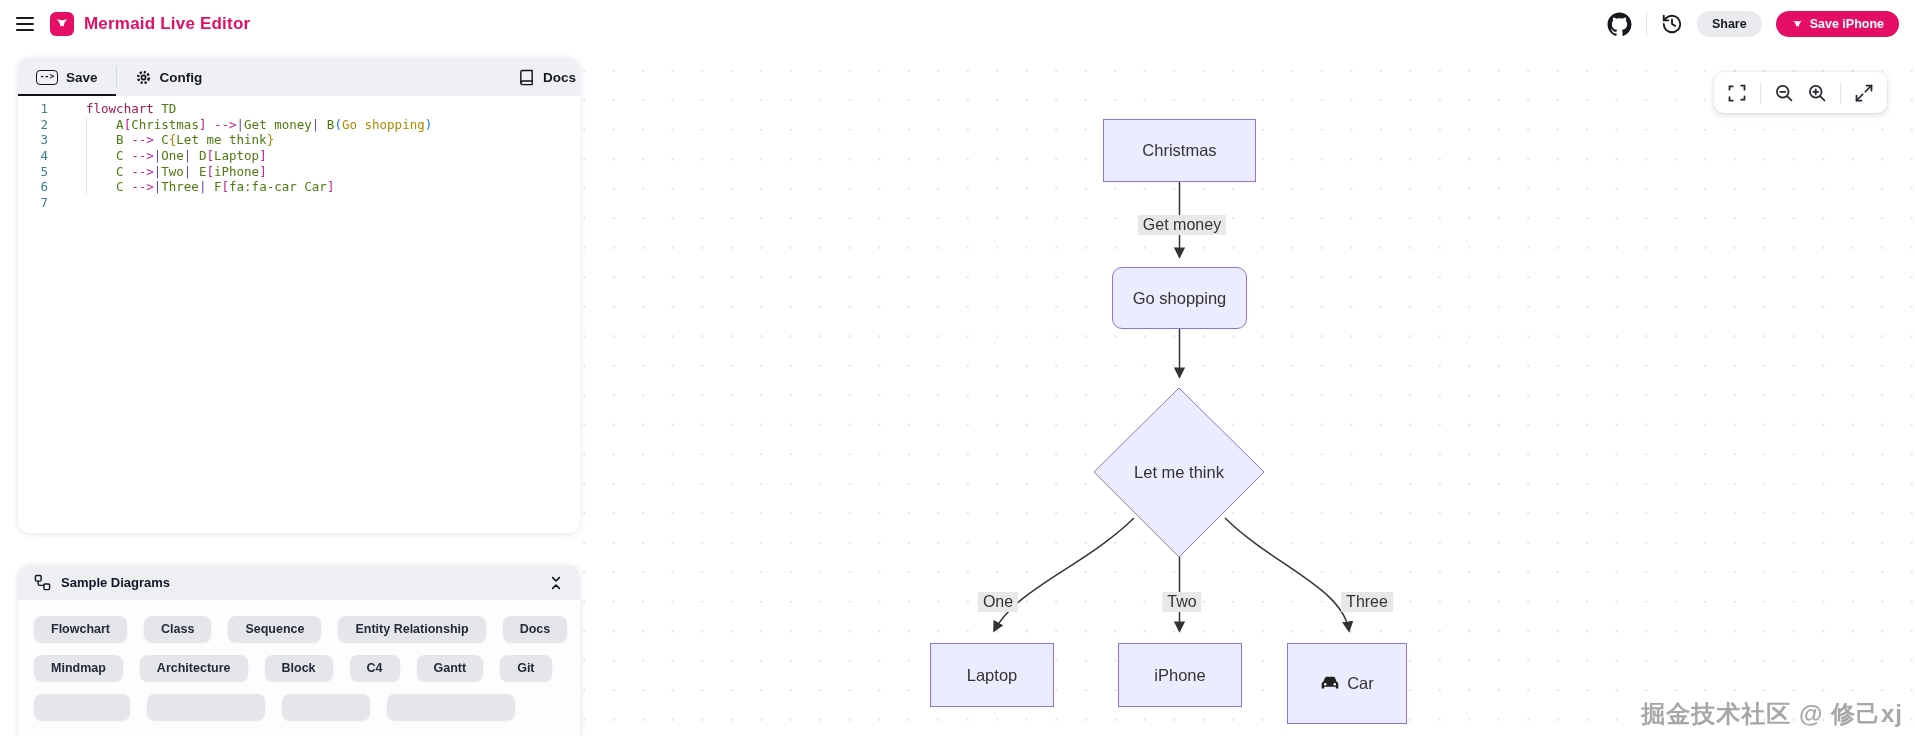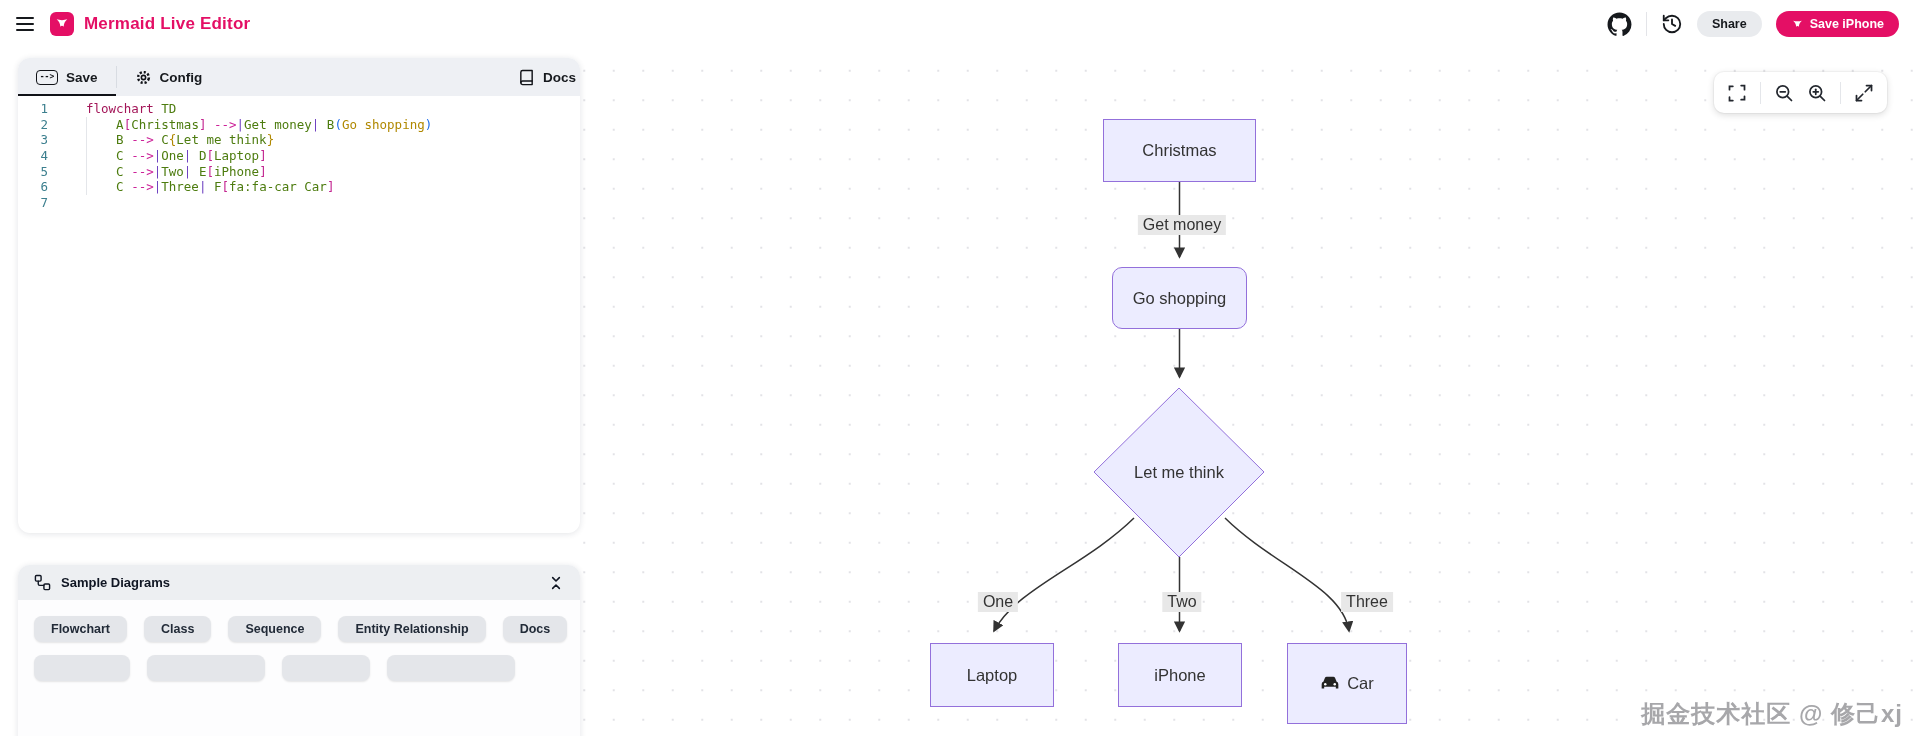--- a/index.html
+++ b/index.html
@@ -172,20 +172,28 @@
   </div>
   <div class="samples-body">
       <div class="sample-row">
         <button class="sample-btn">Flowchart</button>
         <button class="sample-btn">Class</button>
         <button class="sample-btn">Sequence</button>
         <button class="sample-btn">Entity Relationship</button>
         <button class="sample-btn">Docs</button>
       </div>
       <div class="sample-row">
+        <button class="sample-btn">Mindmap</button>
+        <button class="sample-btn">Architecture</button>
+        <button class="sample-btn">Block</button>
+        <button class="sample-btn">C4</button>
+        <button class="sample-btn">Gantt</button>
+        <button class="sample-btn">Git</button>
+      </div>
+      <div class="sample-row">
         <button class="sample-btn" style="width: 96px;"></button>
         <button class="sample-btn" style="width: 118px;"></button>
         <button class="sample-btn" style="width: 88px;"></button>
         <button class="sample-btn" style="width: 128px;"></button>
       </div>
     </div>
 </div>
 
 <div class="canvas">
 

